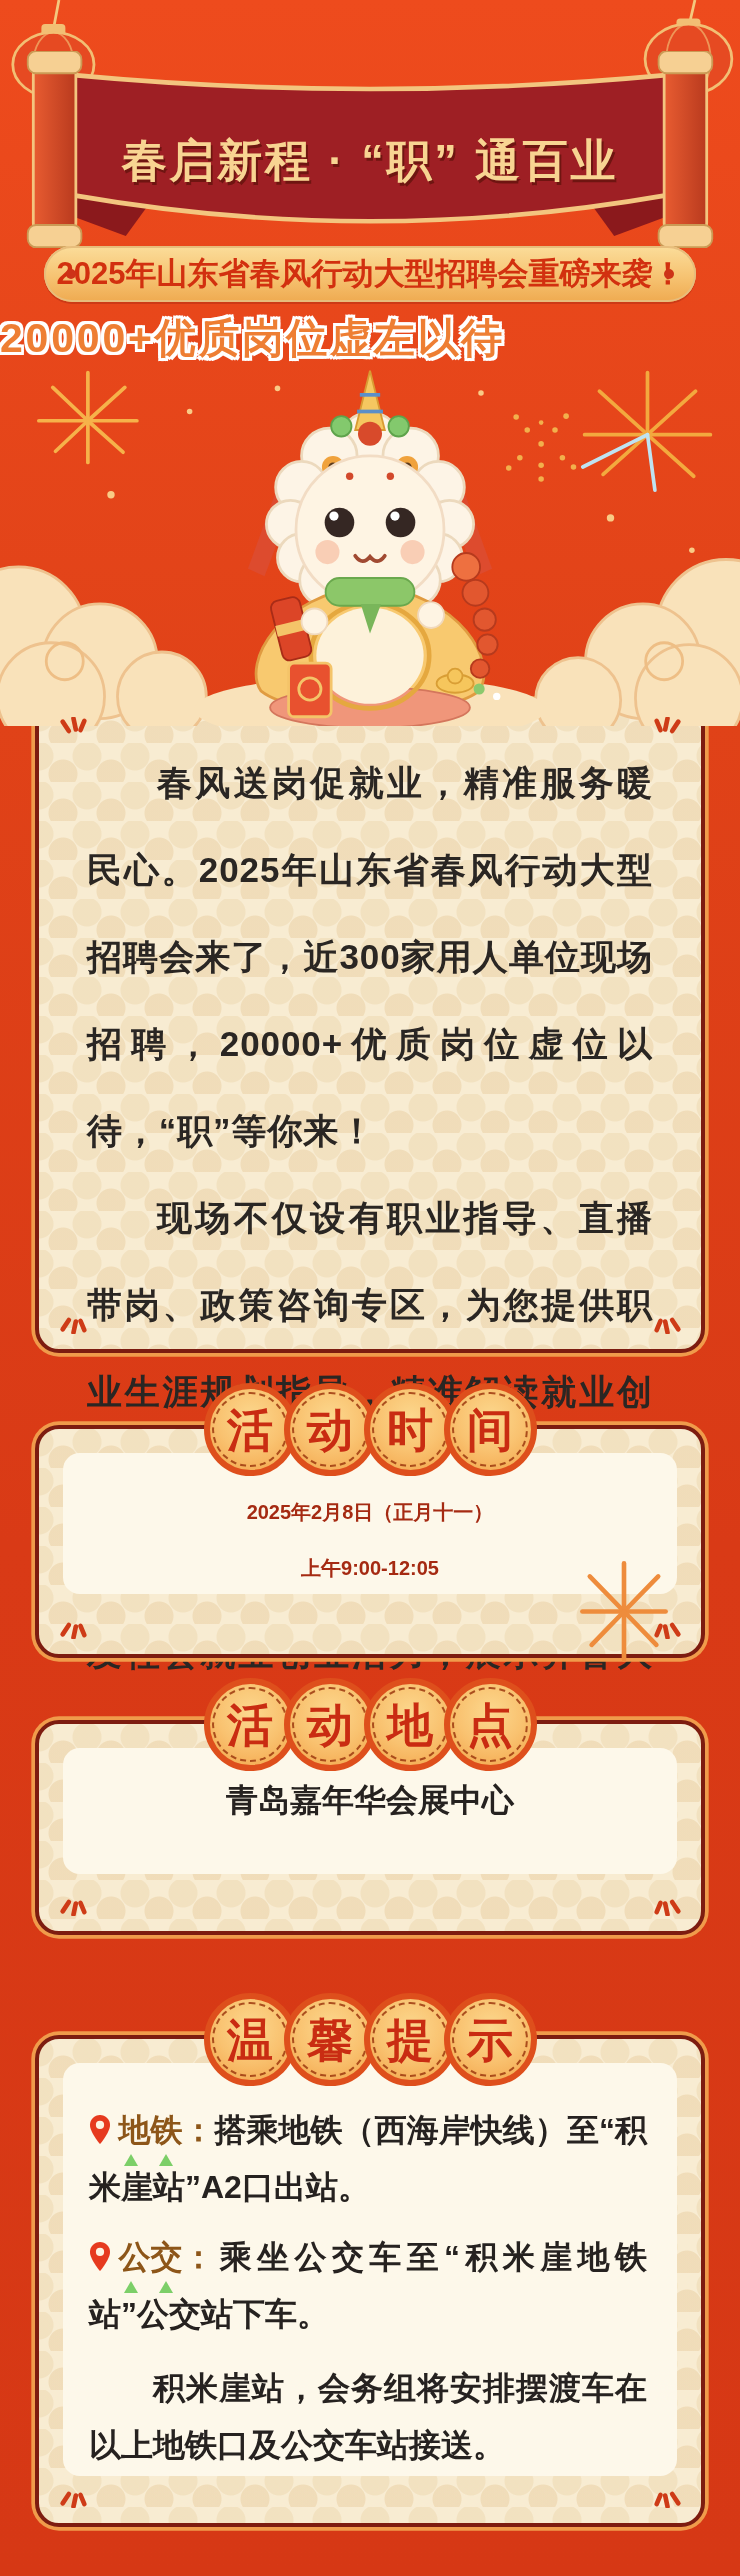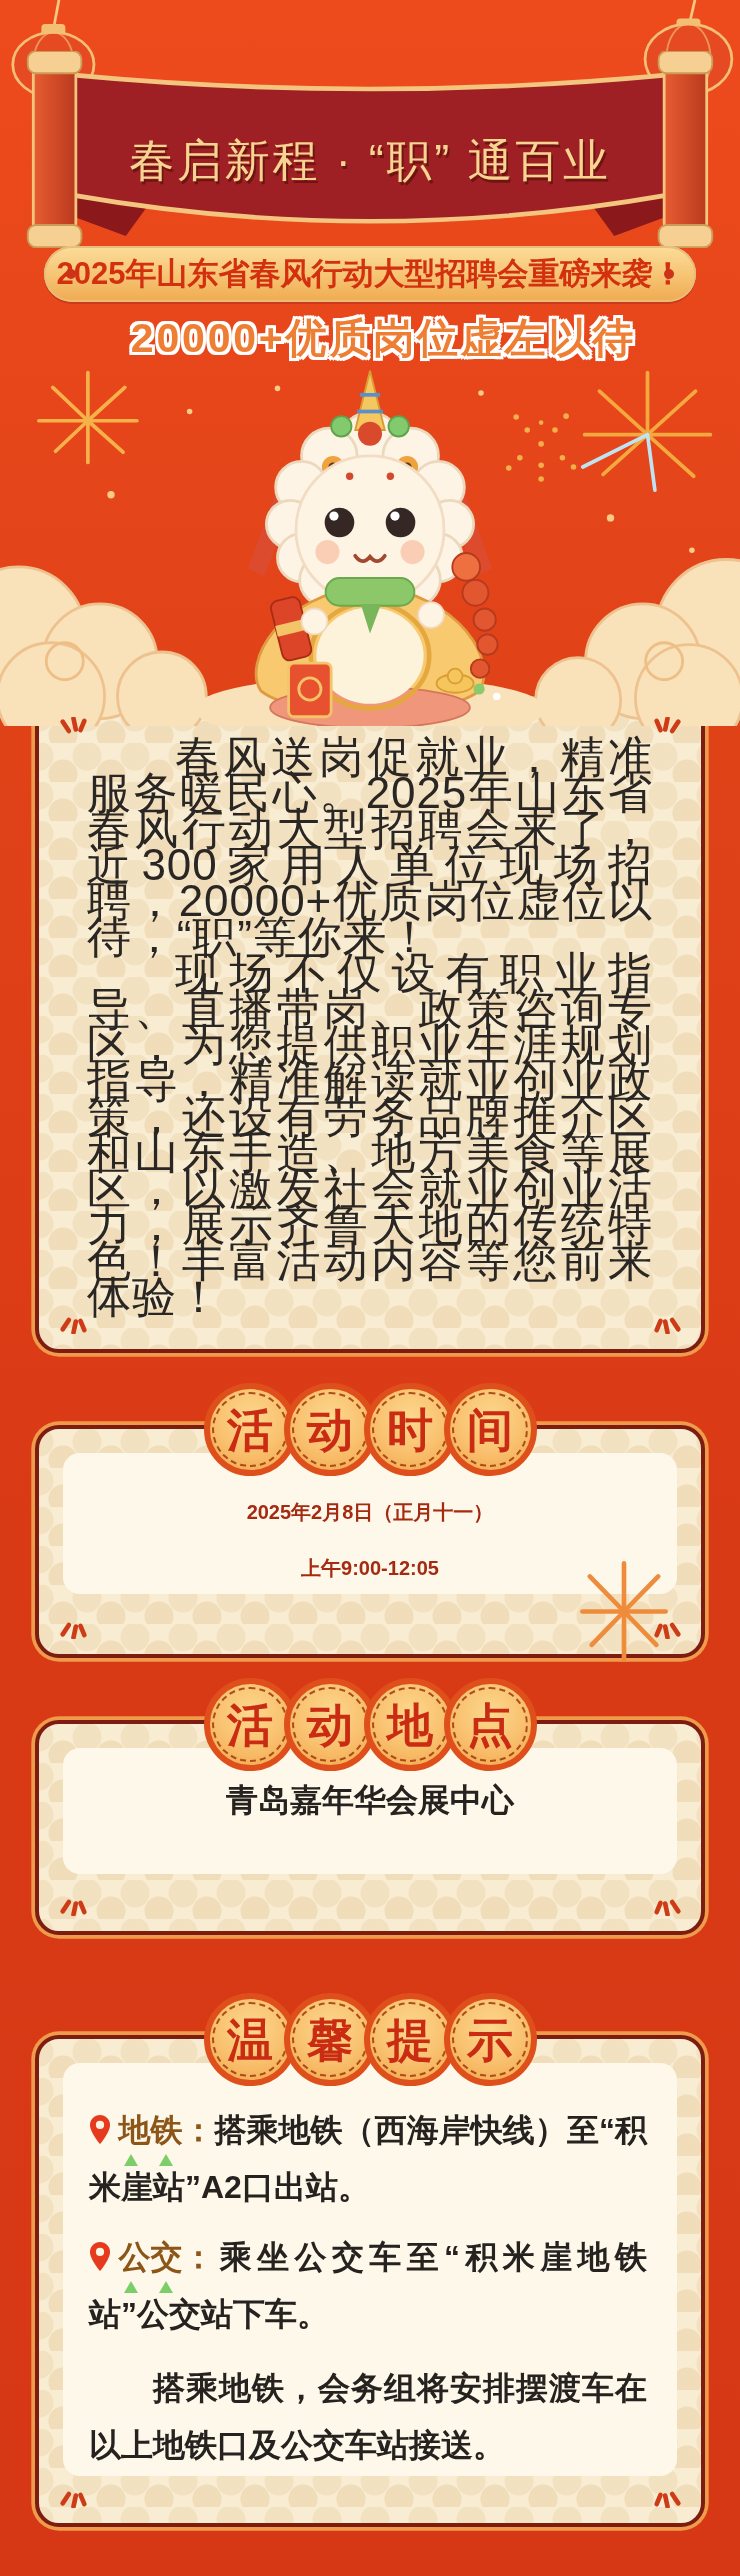--- a/index.html
+++ b/index.html
@@ -5,33 +5,33 @@
   html,body{margin:0;padding:0;background:#b22a12;}
   .poster{
     position:relative;width:740px;height:2576px;margin:0 auto;overflow:hidden;
     background:linear-gradient(180deg,#ee4b1d 0%,#e04218 28%,#d93a16 60%,#d63815 100%);
     font-family:"Liberation Sans",sans-serif;
   }
   
   .hdr-svg{position:absolute;left:0;}
   .banner-title{
     position:absolute;top:128px;left:0;width:740px;height:65px;line-height:65px;
-    text-align:center;font-size:45px;font-weight:normal;color:#f8d492;
+    text-align:center;font-size:45px;font-weight:bold;color:#f8d492;
     text-shadow:1.9px 2.8px 0 #6f1511;letter-spacing:2.8px;z-index:4;
   }
   .pill{
     position:absolute;top:246px;left:44px;width:652px;height:56px;border-radius:30px;
     background:linear-gradient(180deg,#fbdd9a 0%,#f6c372 55%,#efaa50 100%);
     box-shadow:inset 0 0 0 1.9px #e7bd7c, 0 1.9px 0 rgba(120,20,10,.25);
     text-align:center;line-height:56px;font-size:31px;font-weight:bold;color:#d2300f;z-index:4;
   }
   .pill .dot{position:absolute;top:23px;width:10.2px;height:10.2px;border-radius:50%;background:#cd3318;}
   .pill .dot.l{left:22px}.pill .dot.r{right:22px}
   .tagline{
-    position:absolute;top:311px;left:0;width:636px;text-align:right;
+    position:absolute;top:311px;left:0;width:636px;text-align:left;
     font-size:41px;font-weight:bold;color:#ee7e33;letter-spacing:2.8px;z-index:4;
     text-shadow:-2.8px -2.8px 0 #fff,2.8px -2.8px 0 #fff,-2.8px 2.8px 0 #fff,2.8px 2.8px 0 #fff,0 -2.8px 0 #fff,0 2.8px 0 #fff,-2.8px 0 0 #fff,2.8px 0 0 #fff;
   }
   .mascot{position:absolute;top:356px;left:0;z-index:3;}
   
   .box{
     position:absolute;left:35px;width:670px;box-sizing:border-box;
     background-color:#f8ecd2;
     background-image:
       radial-gradient(circle at 24px 31px, rgba(220,182,120,.28) 14px, rgba(220,182,120,0) 15px),
@@ -44,21 +44,21 @@
   .panel{position:absolute;left:24px;right:24px;top:24px;background:#fdf8ea;border-radius:16.7px;box-sizing:border-box;}
   .badge-row{position:absolute;top:-46px;left:50%;transform:translateX(-50%);display:flex;z-index:6;}
   .coin{
     width:93px;height:93px;border-radius:50%;margin:0 -6.5px;position:relative;box-sizing:border-box;
     background:radial-gradient(circle at 50% 36%,#fcd88e 0%,#f9c270 50%,#f2a348 100%);
     border:6.5px solid #de4f1c;display:flex;align-items:center;justify-content:center;
   }
   .coin::before{content:"";position:absolute;inset:2.8px;border:2.8px dashed #9e3a10;border-radius:50%;opacity:.85;}
   .coin b{font-size:46px;font-weight:bold;color:#c92c12;line-height:1;}
   .intro-text{position:absolute;top:35px;left:48px;right:48px;color:#2a2623;
-    font-size:44px;line-height:36px;font-weight:normal;}
+    font-size:35px;line-height:87px;font-weight:bold;}
   .intro-text p{margin:0;text-indent:2em;text-align:justify;word-break:break-all;letter-spacing:0.9px;}
   .center-lines{position:absolute;left:0;right:0;text-align:center;font-weight:bold;}
   .sparkle{position:absolute;width:31px;height:31px;z-index:5;}
   .sp-bl{left:18.5px;bottom:15px;}
   .sp-br{right:18.5px;bottom:15px;transform:scaleX(-1);}
   .sp-tl{left:18.5px;top:13px;transform:scale(1,-1);}
   .sp-tr{right:18.5px;top:13px;transform:scale(-1,-1);}
   
   .tip-item{margin:0 0 13px 0;font-size:32px;line-height:57px;font-weight:bold;color:#262220;
     text-align:justify;word-break:break-all;}
@@ -381,21 +381,21 @@
           <path d="M12,1 C5.9,1 1,5.9 1,12 C1,20 12,33 12,33 C12,33 23,20 23,12 C23,5.9 18.1,1 12,1 Z" fill="#e63a1f"></path>
           <circle cx="12" cy="12" r="4.5" fill="#fdf3e2"></circle>
         </svg><span class="tip-label"><span>地铁：</span><i class="tri t1"></i><i class="tri t2"></i></span><span>搭乘地铁（西海岸快线）至“积米崖站”A2口出站。</span>
       </p>
       <p class="tip-item">
         <svg class="pin-ic" width="22" height="31" viewBox="0 0 24 34">
           <path d="M12,1 C5.9,1 1,5.9 1,12 C1,20 12,33 12,33 C12,33 23,20 23,12 C23,5.9 18.1,1 12,1 Z" fill="#e63a1f"></path>
           <circle cx="12" cy="12" r="4.5" fill="#fdf3e2"></circle>
         </svg><span class="tip-label"><span>公交：</span><i class="tri t1"></i><i class="tri t2"></i></span><span>乘坐公交车至“积米崖地铁站”公交站下车。</span>
       </p>
-      <p class="tip-note">搭乘地铁，会务组将安排摆渡车在以上地铁口及公交车站接送。</p>
+      <p class="tip-note">积米崖站，会务组将安排摆渡车在以上地铁口及公交车站接送。</p>
     </div>
     <svg class="sparkle sp-bl" viewBox="0 0 40 40">
         <g stroke="#ce3b17" stroke-width="6" stroke-linecap="round">
           <line x1="6" y1="34" x2="14" y2="22"></line>
           <line x1="20" y1="38" x2="23" y2="24"></line>
           <line x1="34" y1="35" x2="29" y2="23"></line>
         </g>
       </svg>
     <svg class="sparkle sp-br" viewBox="0 0 40 40">
         <g stroke="#ce3b17" stroke-width="6" stroke-linecap="round">

